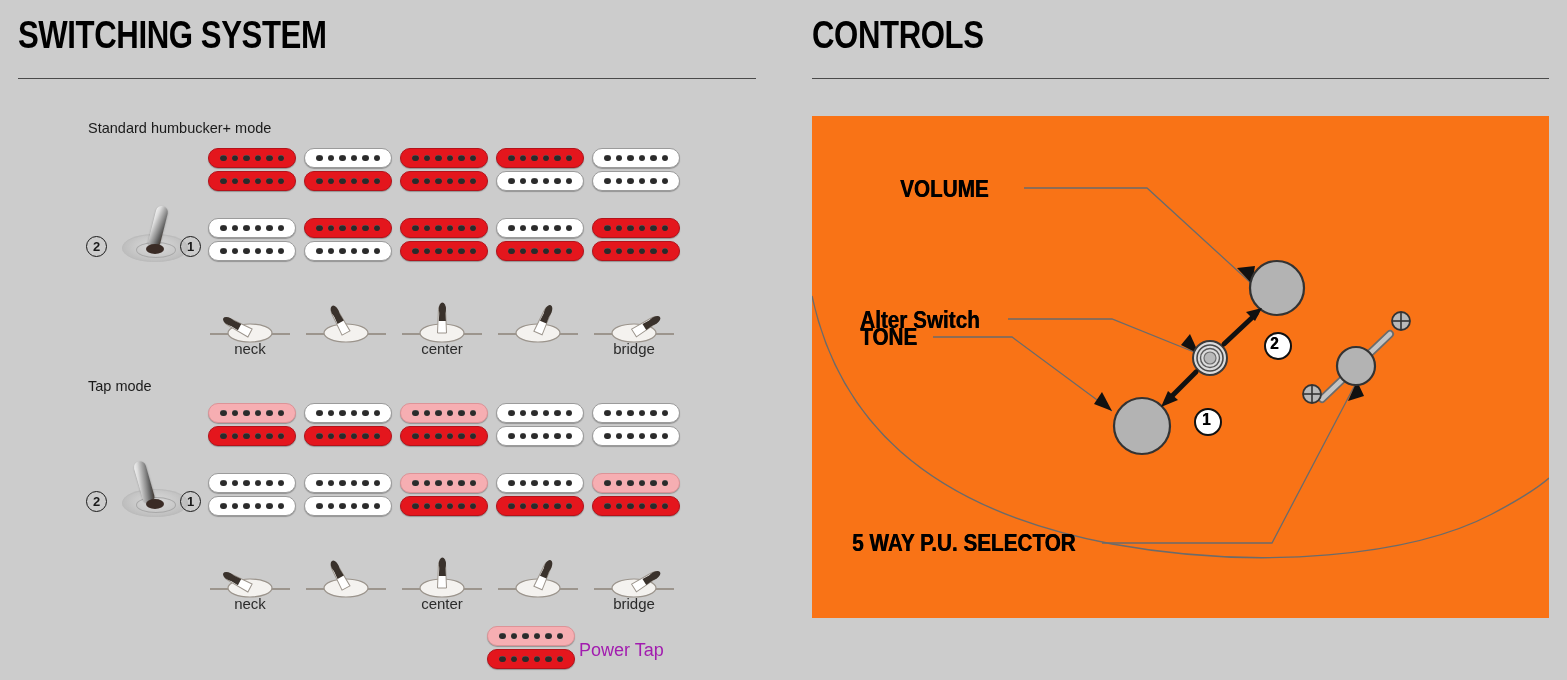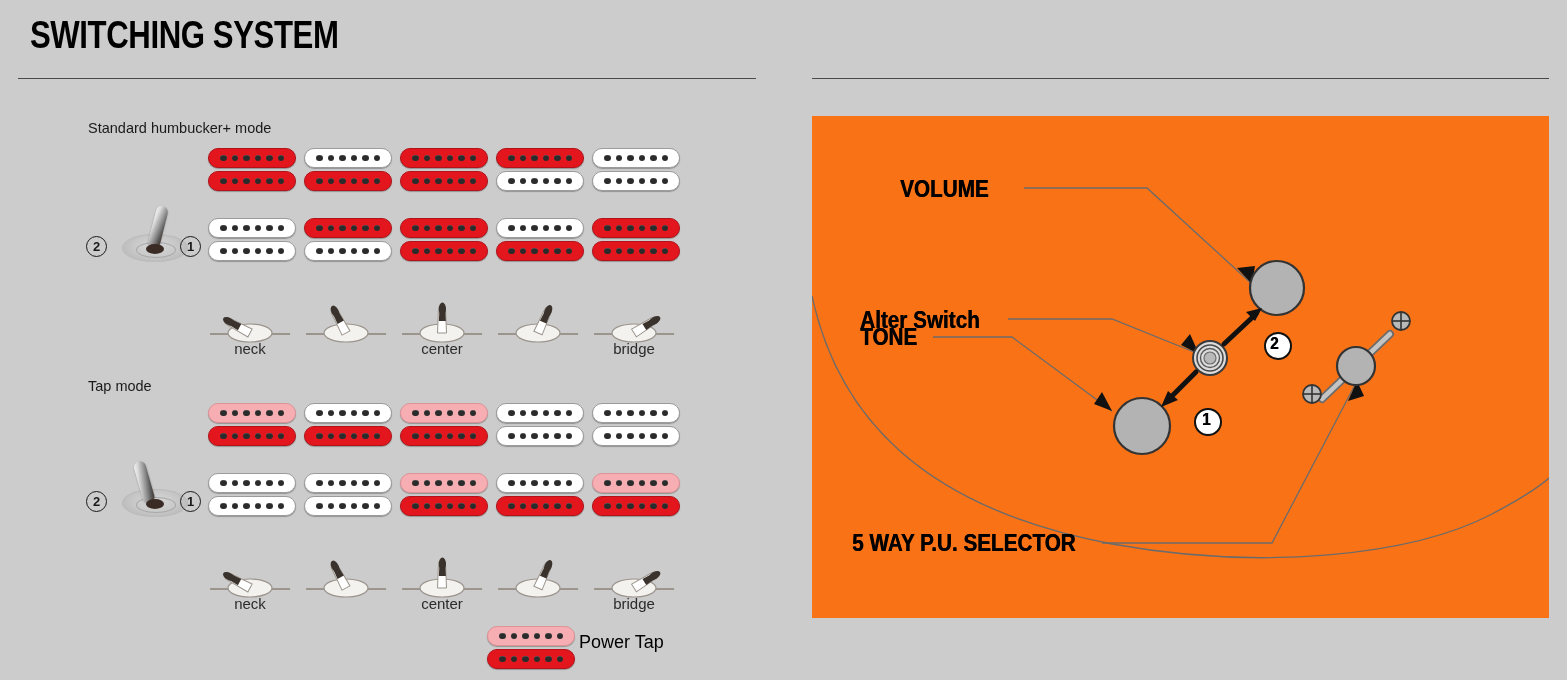--- a/index.html
+++ b/index.html
@@ -7,21 +7,21 @@
   body{
     width:1567px;height:680px;
     background:#cccccc;
     font-family:"Liberation Sans", sans-serif;
     overflow:hidden;
     position:relative;
   }
   .page{position:absolute;inset:0;}
 
   
-  .panel-head{position:absolute;margin-left:12px;}
+  .panel-head{position:absolute;}
   .panel-title{
     font-family:"Liberation Sans Narrow","Liberation Sans",sans-serif;
     font-weight:bold;
     font-size:38px;
     letter-spacing:-0.5px;
     color:#000;
     transform:scaleX(.82);
     transform-origin:left center;
     white-space:nowrap;
     line-height:1;
@@ -102,22 +102,22 @@
   
   .sel-tip{position:absolute;width:84px;height:60px;}
   .sel-label{
     position:absolute;left:0;bottom:-9px;width:84px;text-align:center;
     font-size:15px;color:#2b2b2b;
   }
 
   
   #power-tap-legend{position:absolute;left:487px;top:622px;width:230px;height:46px;}
   .legend-text{
-    position:absolute;left:92px;top:10px;
-    font-size:18px;color:#000000;white-space:nowrap;
+    position:absolute;left:92px;top:18px;
+    font-size:18px;color:#a21caf;white-space:nowrap;
   }
 
   
   #controls-canvas{
     position:absolute;left:28px;top:116px;width:737px;height:502px;
     background:#f97316;
   }
   .ctl-label{
     position:absolute;
     font-family:"Liberation Sans Narrow","Liberation Sans",sans-serif;
@@ -646,20 +646,23 @@
             <span class="pole"></span>
           </div>
         </div>
       <div class="legend-text">Power Tap</div>
     </div>
 
   </div>
 
   <div id="right-panel">
 
+    <div class="panel-head" style="left:28px;top:16px;">
+      <div class="panel-title">CONTROLS</div>
+    </div>
     <div class="panel-rule" style="position:absolute;left:28px;top:78px;width:737px;"></div>
 
     <div id="controls-canvas">
       <svg width="737" height="502" viewBox="0 0 737 502">
 
         <path d="M 0 180 C 26 300, 110 392, 300 428 C 450 455, 600 440, 680 398 C 712 381, 728 370, 737 362" fill="none" stroke="#6b6b6b" stroke-width="1.4"></path>
 
         <path d="M 212 72 L 335 72 L 440 168" fill="none" stroke="#6b6b6b" stroke-width="1.3"></path>
         <path d="M 440 168 L 425 152 L 443 150 Z" fill="#111"></path>
 

